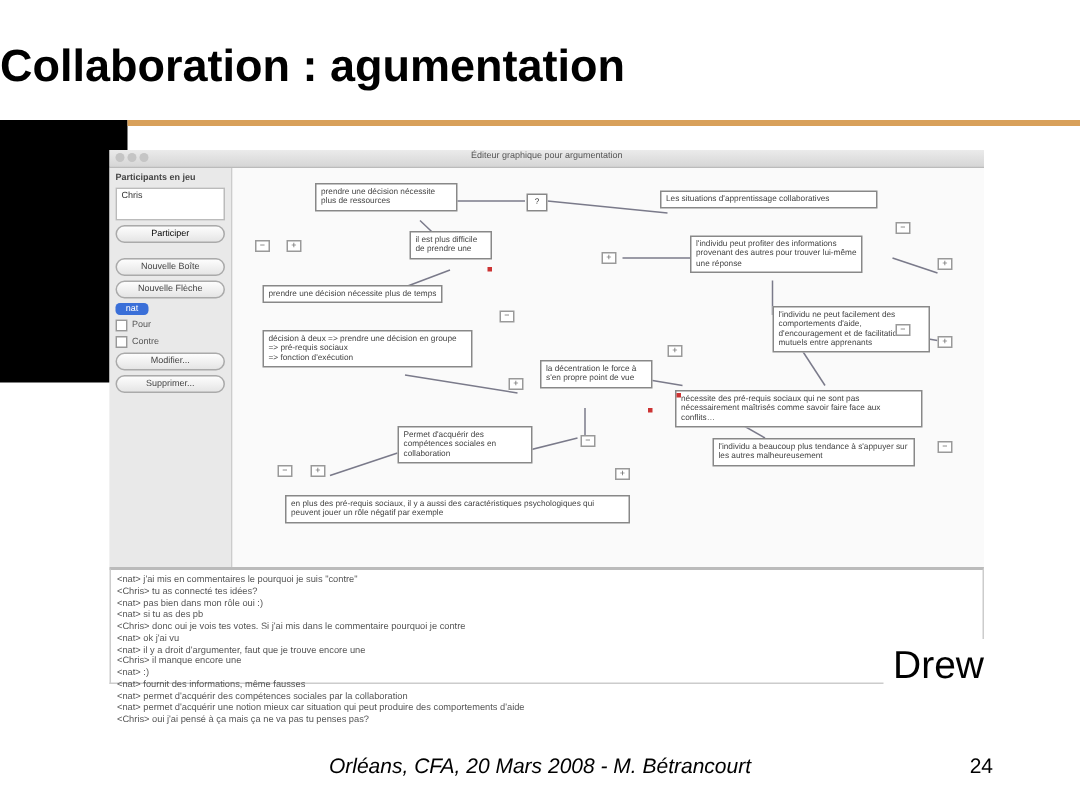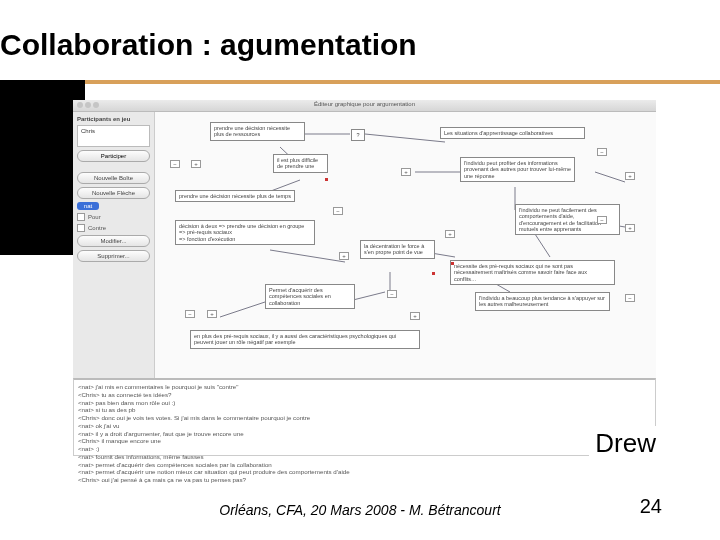--- a/index.html
+++ b/index.html
@@ -195,21 +195,21 @@
     bottom: 22px;
     text-align: center;
     font-style: italic;
     font-size: 14px;
     color: #000;
   }
   .pagenum {
     position: absolute;
     right: 58px;
     bottom: 22px;
-    font-size: 20px;
+    font-size: 14px;
     color: #000;
     margin-top: 36px;
   }
 </style>
 </head>
 <body>
 
 <div class="accent-bar"></div>
 <div class="accent-line"></div>
 

